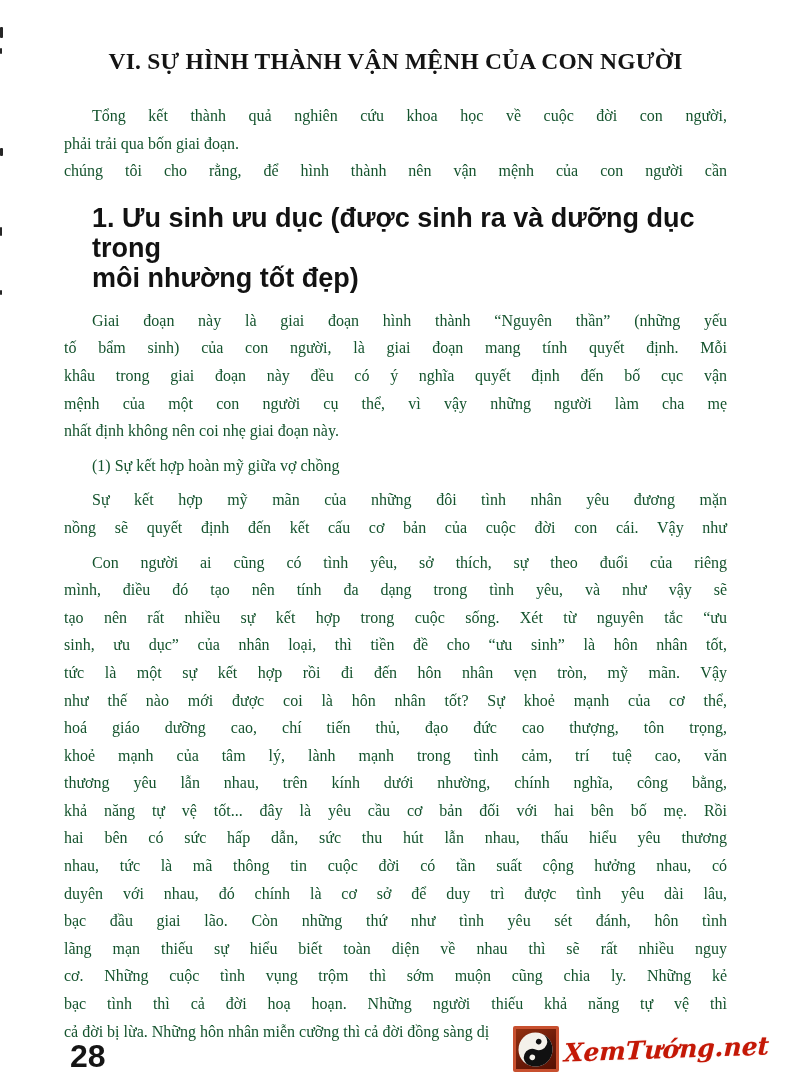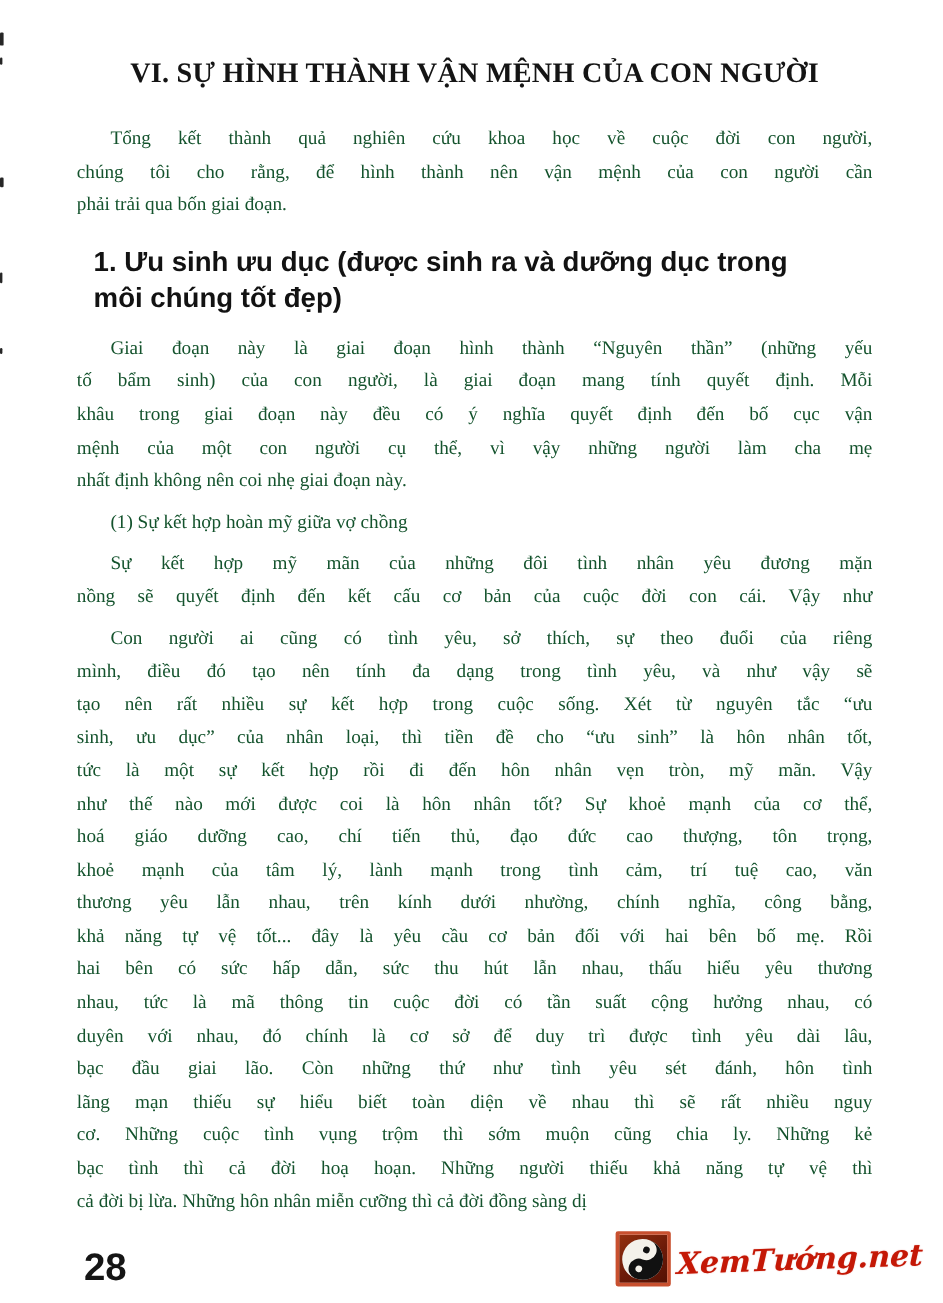--- a/index.html
+++ b/index.html
@@ -45,25 +45,26 @@
   }
   .block .line.first{text-indent:28px;}
   .block .line.last{text-align-last:left;}
   .block.heading{
     margin:18px 0 14px 0;
     padding-left:14px;
   }
   .block.heading .line{
     font-family:"Liberation Sans",sans-serif;
     font-weight:bold;
-    font-size:23px;
+    font-size:27px;
     line-height:30px;
-    text-align:right;
+    text-align:left;
     text-align-last:left;
     color:#121212;
+    margin-left:14px;
   }
   .page-number{
     position:absolute;
     left:70px;top:1038px;
     font-family:"Liberation Sans",sans-serif;
     font-weight:bold;
     font-size:32px;
     color:#151515;
   }
   .watermark{
@@ -101,26 +102,26 @@
   <span class="artifact a2"></span>
   <span class="artifact a3"></span>
   <span class="artifact a4"></span>
   <span class="artifact a5"></span>
 
   <div class="content">
     <h1 class="page-title">VI. SỰ HÌNH THÀNH VẬN MỆNH CỦA CON NGƯỜI</h1>
     <div>
         <div class="block paragraph">
           <div class="line first">Tổng kết thành quả nghiên cứu khoa học về cuộc đời con người,</div>
+          <div class="line last">phải trải qua bốn giai đoạn.</div>
           <div class="line">chúng tôi cho rằng, để hình thành nên vận mệnh của con người cần</div>
-          <div class="line last">phải trải qua bốn giai đoạn.</div>
         </div>
         <div class="block heading">
           <div class="line">1. Ưu sinh ưu dục (được sinh ra và dưỡng dục trong</div>
-          <div class="line last">môi chúng tốt đẹp)</div>
+          <div class="line last">môi nhường tốt đẹp)</div>
         </div>
         <div class="block paragraph">
           <div class="line first">Giai đoạn này là giai đoạn hình thành “Nguyên thần” (những yếu</div>
           <div class="line">tố bẩm sinh) của con người, là giai đoạn mang tính quyết định. Mỗi</div>
           <div class="line">khâu trong giai đoạn này đều có ý nghĩa quyết định đến bố cục vận</div>
           <div class="line">mệnh của một con người cụ thể, vì vậy những người làm cha mẹ</div>
           <div class="line last">nhất định không nên coi nhẹ giai đoạn này.</div>
         </div>
         <div class="block subitem">
           <div class="line first last">(1) Sự kết hợp hoàn mỹ giữa vợ chồng</div>

